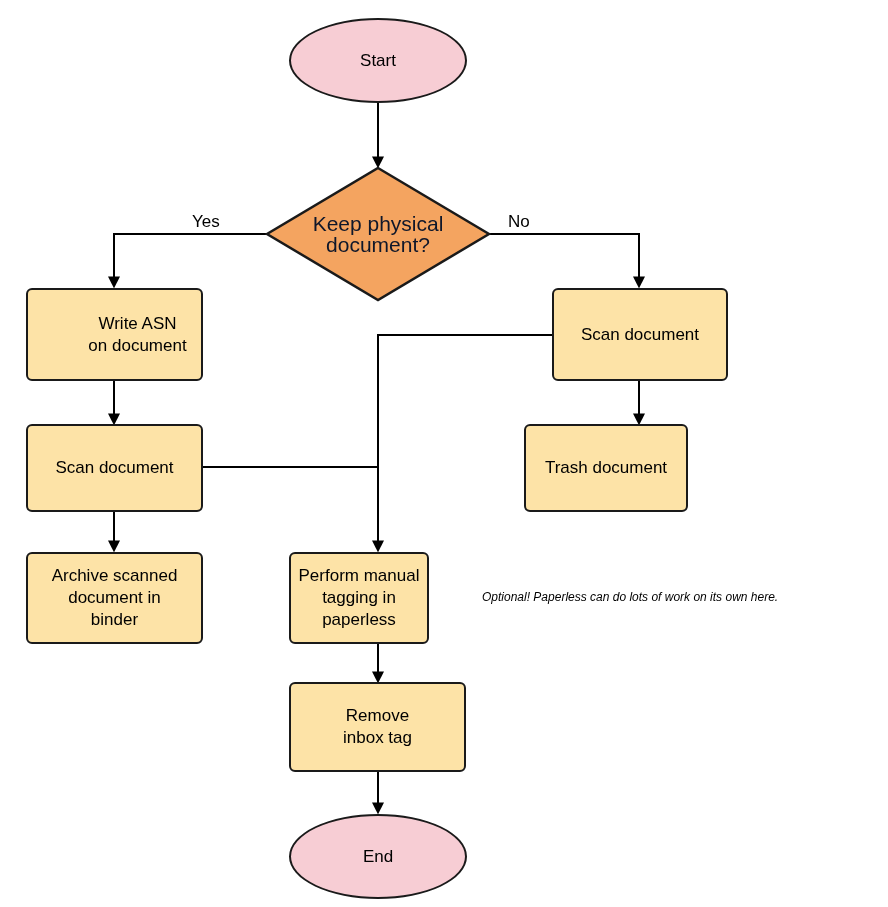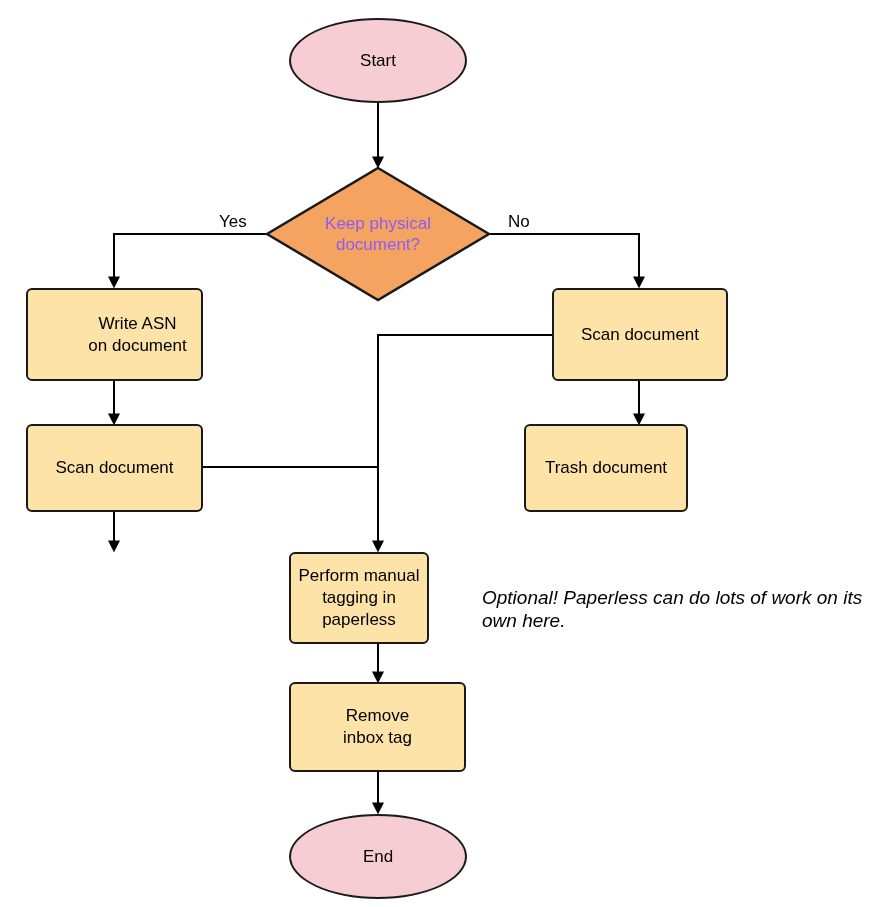--- a/index.html
+++ b/index.html
@@ -37,40 +37,40 @@
     background: #f7cdd4;
     border: 2px solid #1a1a1a;
     border-radius: 50%;
   }
   .node.process {
     background: #fde3a7;
     border: 2px solid #1a1a1a;
     border-radius: 6px;
   }
   .node.decision-label {
-    color: #8b5cf6;
-    font-size: 17px;
+    color: #0f172a;
+    font-size: 21px;
     line-height: 21px;
     z-index: 3;
   }
   .diamond-wrap {
     position: absolute;
     z-index: 2;
   }
   .edge-label {
     position: absolute;
     font-size: 17px;
     color: #000000;
     background: transparent;
     z-index: 4;
   }
   .annotation {
     position: absolute;
     font-style: italic;
-    font-size: 19px;
+    font-size: 12px;
     line-height: 23px;
     color: #000000;
     width: 400px;
   }
 </style>
 </head>
 <body>
 
 <div id="canvas">
 
@@ -109,32 +109,37 @@
   <div class="diamond-wrap" style="left:265px; top:166px; width:226px; height:136px;">
     <svg width="226" height="136" viewBox="0 0 226 136">
       <polygon points="113,2 224,68 113,134 2,68" fill="#f4a460" stroke="#1a1a1a" stroke-width="2.5"></polygon>
     </svg>
   </div>
   <div class="node decision-label" style="left:265px; top:166px; width:226px; height:136px; flex-direction:column;">
     <span>Keep physical</span>
     <span>document?</span>
   </div>
 
-  <div class="edge-label" style="left:219px; top:212px;">Yes</div>
+  <div class="edge-label" style="left:192px; top:212px;">Yes</div>
   <div class="edge-label" style="left:508px; top:212px;">No</div>
 
   <div class="node process" style="left:26px; top:288px; width:177px; height:93px; flex-direction:column;padding-left:46px;">
     <span>Write ASN</span>
     <span>on document</span>
   </div>
 
   <div class="node process" style="left:26px; top:424px; width:177px; height:88px;">
     <span>Scan document</span>
   </div>
 
+  <div class="node process" style="left:26px; top:552px; width:177px; height:92px; flex-direction:column;">
+    <span>Archive scanned</span>
+    <span>document in</span>
+    <span>binder</span>
+  </div>
 
   <div class="node process" style="left:552px; top:288px; width:176px; height:93px;">
     <span>Scan document</span>
   </div>
 
   <div class="node process" style="left:524px; top:424px; width:164px; height:88px;">
     <span>Trash document</span>
   </div>
 
   <div class="node process" style="left:289px; top:552px; width:140px; height:92px; flex-direction:column;">

